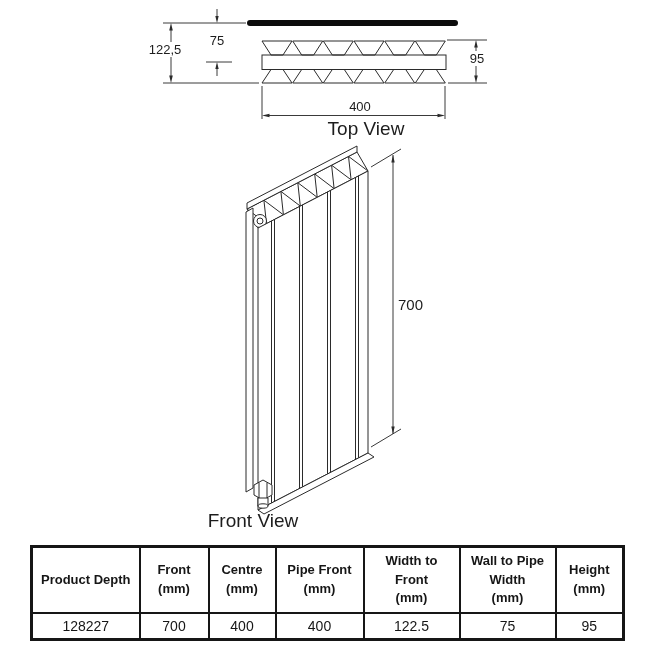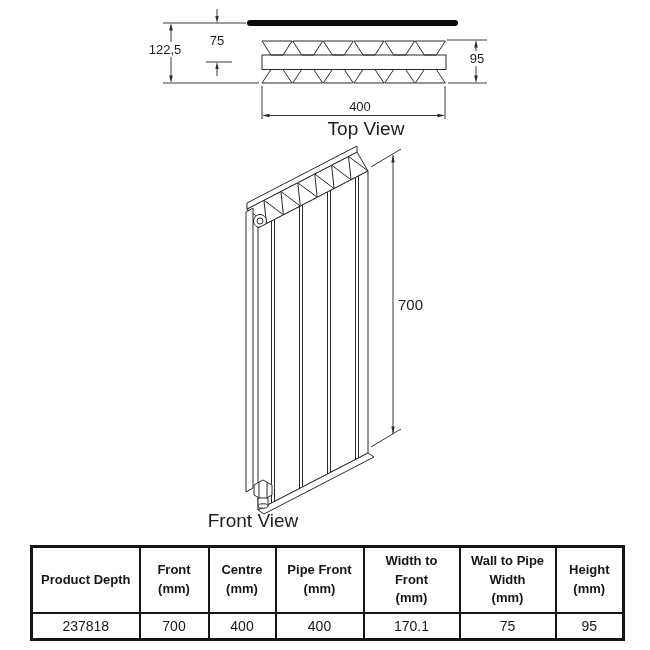--- a/index.html
+++ b/index.html
@@ -192,23 +192,23 @@
           <div>(mm)</div>
         </th>
         <th>
           <div>Height</div>
           <div>(mm)</div>
         </th>
       </tr>
     </thead>
     <tbody>
       <tr>
-        <td>237818</td>
+        <td>128227</td>
         <td>700</td>
         <td>400</td>
         <td>400</td>
-        <td>170.1</td>
+        <td>122.5</td>
         <td>75</td>
         <td>95</td>
       </tr>
     </tbody>
   </table>
 </div>
 
 </body></html>

